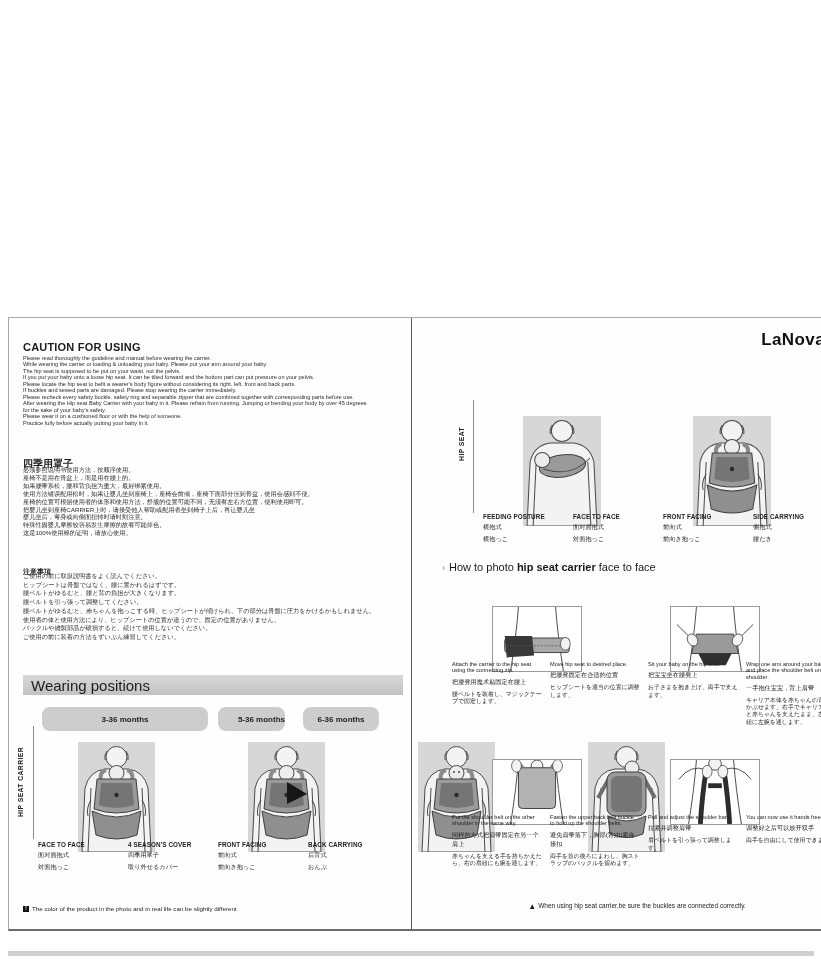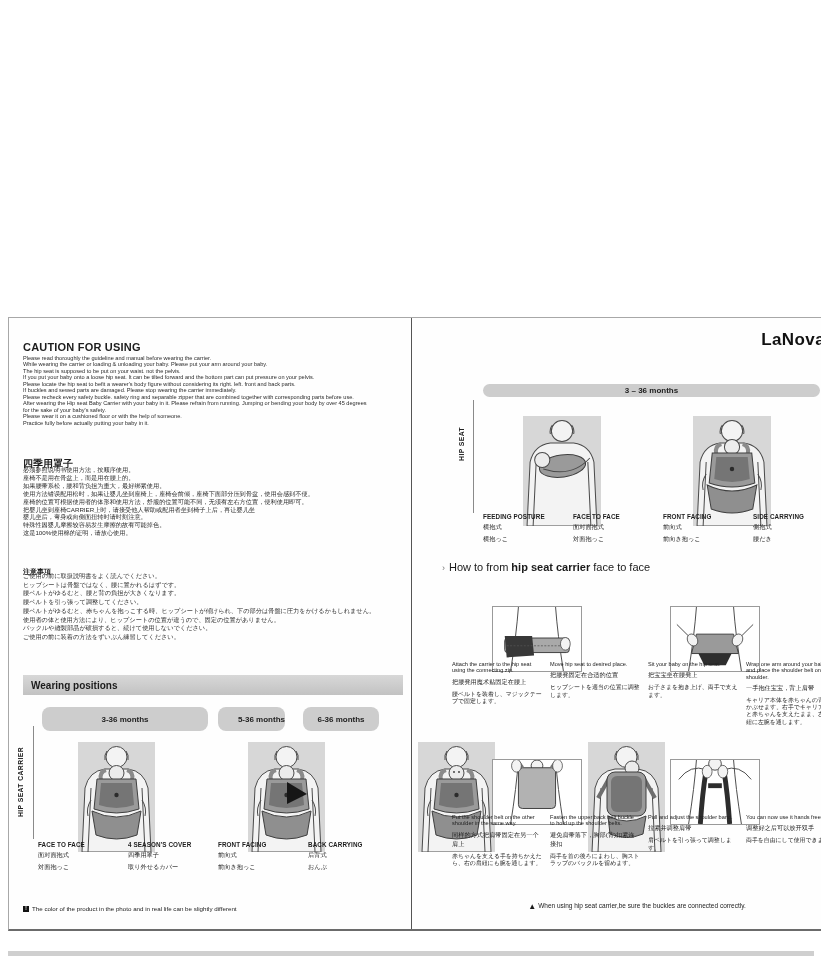--- a/index.html
+++ b/index.html
@@ -14,21 +14,21 @@
 
   
   .caution-title{position:absolute;left:14px;top:16px;font-size:11px;font-weight:bold;letter-spacing:.2px;}
   .en-lines{position:absolute;left:14px;top:37px;width:380px;font-size:5.6px;line-height:6.45px;color:#2b2b2b;}
   .cn-title{position:absolute;left:14px;top:131px;font-size:10px;font-weight:bold;}
   .cn-lines{position:absolute;left:14px;top:148px;width:380px;font-size:6.2px;line-height:7.9px;color:#2b2b2b;}
   .jp-title{position:absolute;left:14px;top:242px;font-size:7px;font-weight:bold;}
   .jp-lines{position:absolute;left:14px;top:254px;width:380px;font-size:6.2px;line-height:8.7px;color:#2b2b2b;}
   .wp-band{position:absolute;left:14px;top:357px;width:380px;height:20px;box-sizing:border-box;
            background:linear-gradient(#d8d8d8,#c2c2c2);display:flex;align-items:center;padding-left:8px;}
-  .wp-band span{font-size:10px;font-weight:bold;}
+  .wp-band span{font-size:15px;font-weight:normal;}
   .pill{position:absolute;height:24px;background:#cdcdcd;border-radius:8px;display:flex;align-items:center;
         justify-content:center;font-size:8px;font-weight:bold;color:#222;}
   .pill.l1{left:33px;top:389px;width:166px;}
   .pill.l2{left:209px;top:389px;width:67px;justify-content:flex-end;}
   .pill.l3{left:294px;top:389px;width:76px;align-items:center;}
   .figrow{position:absolute;display:flex;}
   .figrow.left-row{left:29px;top:408px;gap:13px;}
   .figbox{width:77px;height:110px;background:#d7d7d7;overflow:hidden;}
   .figbox svg,.stepbox svg{width:100%;height:100%;display:block;}
   .sidelabel{position:absolute;writing-mode:vertical-rl;transform:rotate(180deg);
@@ -225,23 +225,20 @@
 
       <div class="footnote">
         <span class="sq">!</span>
         <span>The color of the product in the photo and in real life can be slightly different</span>
       </div>
     </section>
 
     <section class="page page-right">
       <div class="brand">LaNova</div>
 
-      <div class="pill r1">
-          <span>3 – 36 months</span>
-        </div>
 
       <div class="sidelabel lab-right">HIP SEAT</div>
       <div class="vline v-right"></div>
 
       <div class="figrow right-row">
         <figure class="figbox">
             <svg viewBox="0 0 77 110" preserveAspectRatio="none">
               <circle cx="38.5" cy="15" r="10.5" fill="#f3f3f3" stroke="#4a4a4a" stroke-width="1"></circle>
               <path d="M29,9 q-3,4 -2,9 M48,9 q3,4 2,9" stroke="#4a4a4a" stroke-width="1" fill="none"></path>
               <path d="M7,46 Q11,29 27,27 L50,27 Q66,29 70,46 L73,110 L4,110 Z" fill="#f3f3f3" stroke="#4a4a4a" stroke-width="1"></path>
@@ -286,21 +283,21 @@
           <div class="cap-jp">前向き抱っこ</div>
         </div>
         <div class="cap">
           <div class="cap-en">SIDE CARRYING</div>
           <div class="cap-cn">侧抱式</div>
           <div class="cap-jp">腰だき</div>
         </div>
       </div>
 
       <div class="howto">
-        <span class="chev">›</span><span>How to from </span><b>hip seat carrier</b><span> face to face</span>
+        <span class="chev">›</span><span>How to photo </span><b>hip seat carrier</b><span> face to face</span>
       </div>
 
       <div class="steprow r1">
         <figure class="stepbox">
             <svg viewBox="0 0 90 66" preserveAspectRatio="none">
               <path d="M26,0 Q24,28 18,66 M64,0 Q66,28 72,66" stroke="#4a4a4a" stroke-width="1" fill="none"></path>
               <rect x="12" y="32" width="66" height="15" rx="3" fill="#a9a9a9" stroke="#3f3f3f" stroke-width="1"></rect>
               <path d="M12,30 L40,30 L42,50 L14,52 Z" fill="#383838"></path>
               <path d="M14,40 L76,40" stroke="#555" stroke-width="0.8" stroke-dasharray="2 1.5" fill="none"></path>
               <ellipse cx="74" cy="38" rx="5" ry="6.5" transform="rotate(0 74 38)" fill="#f3f3f3" stroke="#4a4a4a" stroke-width="0.8"></ellipse>

